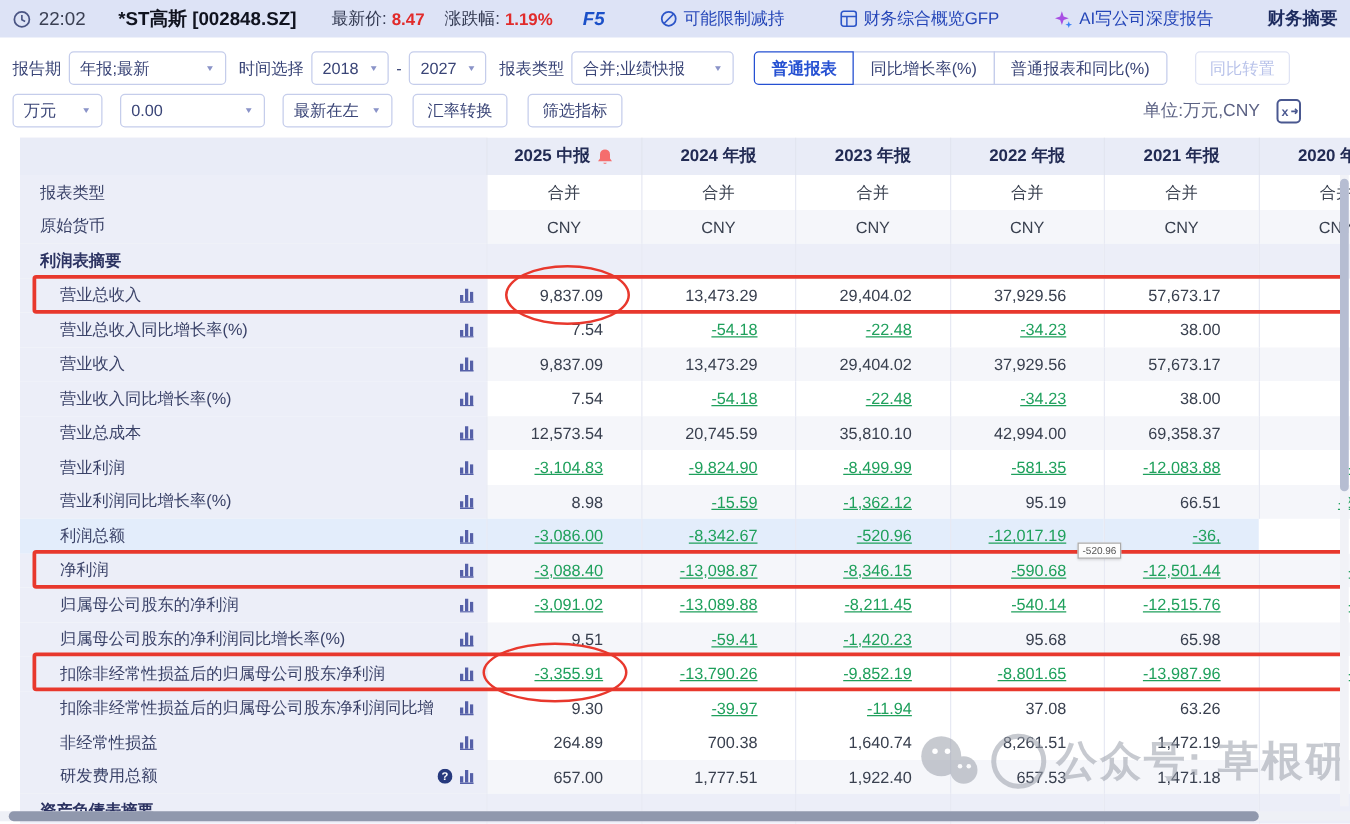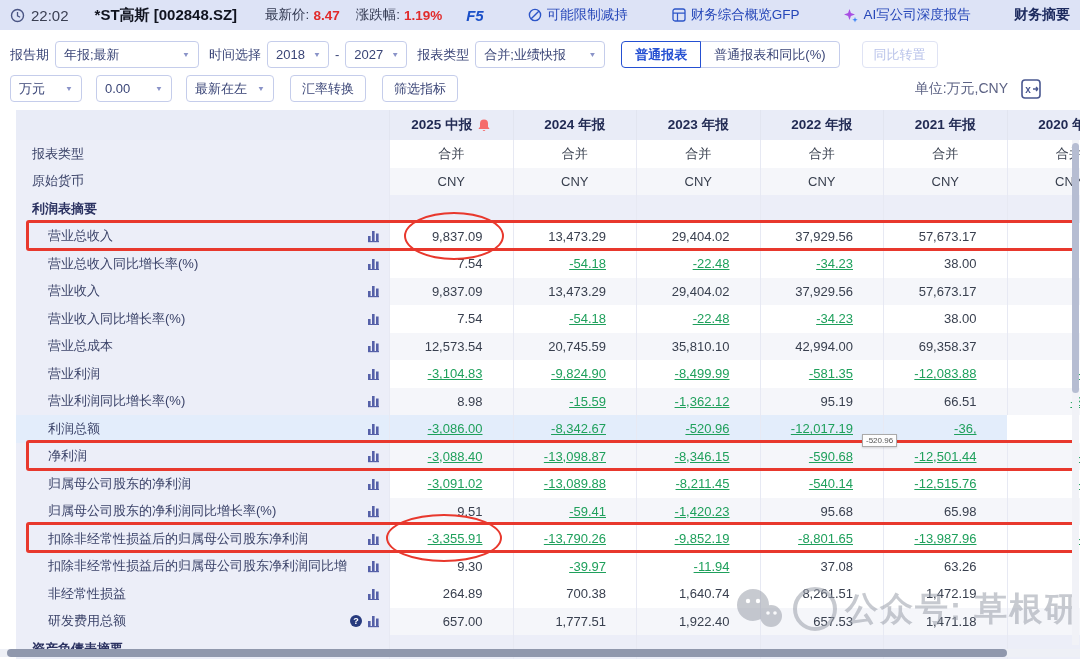--- a/index.html
+++ b/index.html
@@ -148,52 +148,53 @@
         </svg>
     </span>
     <span>AI写公司深度报告</span>
   </span>
 
   <span class="summary">财务摘要</span>
 </div>
 
 <div class="frow frow1">
   <span class="flabel" style="margin-left:2px">报告期</span>
-  <div class="dd" style="width:144px">
+  <div class="dd" style="width:126px">
     <span>年报;最新</span>
     <span class="caret">▼</span>
   </div>
   <span class="flabel">时间选择</span>
   <div class="dd" style="width:62px">
     <span>2018</span>
     <span class="caret">▼</span>
   </div>
   <span class="dash">-</span>
   <div class="dd" style="width:62px">
     <span>2027</span>
     <span class="caret">▼</span>
   </div>
   <span class="flabel">报表类型</span>
   <div class="dd" style="width:130px">
     <span>合并;业绩快报</span>
     <span class="caret">▼</span>
   </div>
   <div class="seg">
     <div class="sbtn active">普通报表</div>
+    <div class="sbtn">同比增长率(%)</div>
     <div class="sbtn">普通报表和同比(%)</div>
   </div>
   <div class="btn disabled">同比转置</div>
 </div>
 
 <div class="frow frow2">
   <div class="dd" style="width:72px;margin-left:2px">
     <span>万元</span>
     <span class="caret">▼</span>
   </div>
-  <div class="dd" style="width:76px;margin-left:14px">
+  <div class="dd" style="width:116px;margin-left:14px">
     <span>0.00</span>
     <span class="caret">▼</span>
   </div>
   <div class="dd" style="width:88px;margin-left:14px">
     <span>最新在左</span>
     <span class="caret">▼</span>
   </div>
   <div class="btn">汇率转换</div>
   <div class="btn">筛选指标</div>
   <span class="unitnote">单位:万元,CNY</span>

